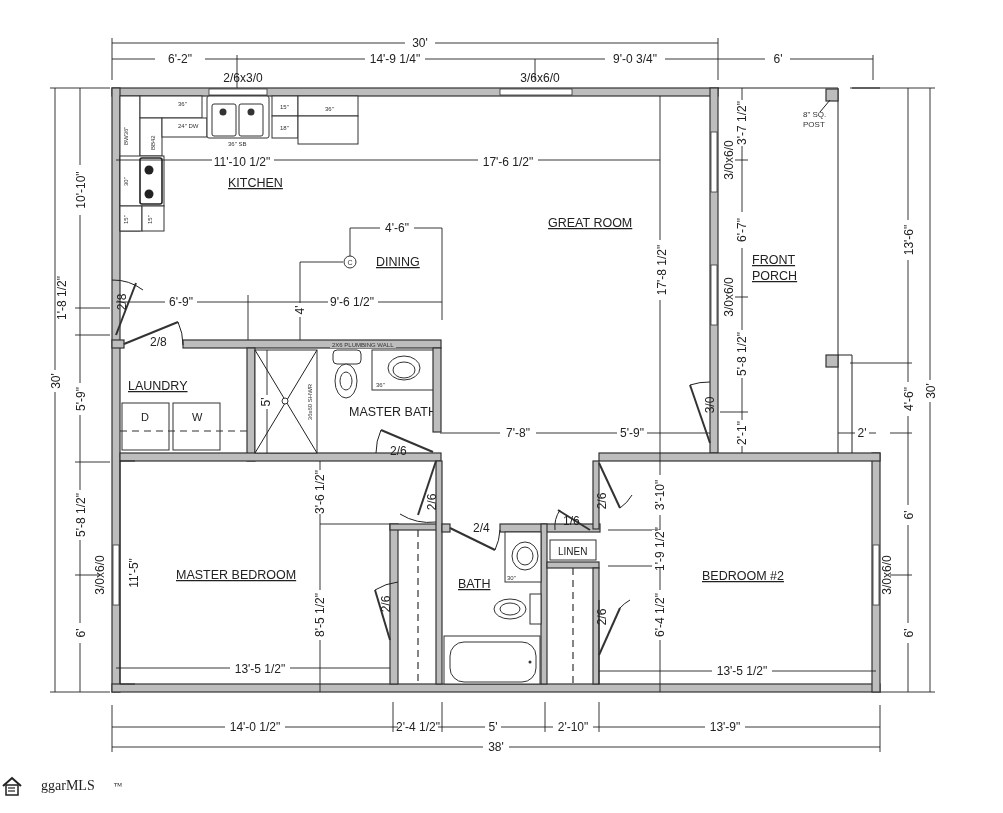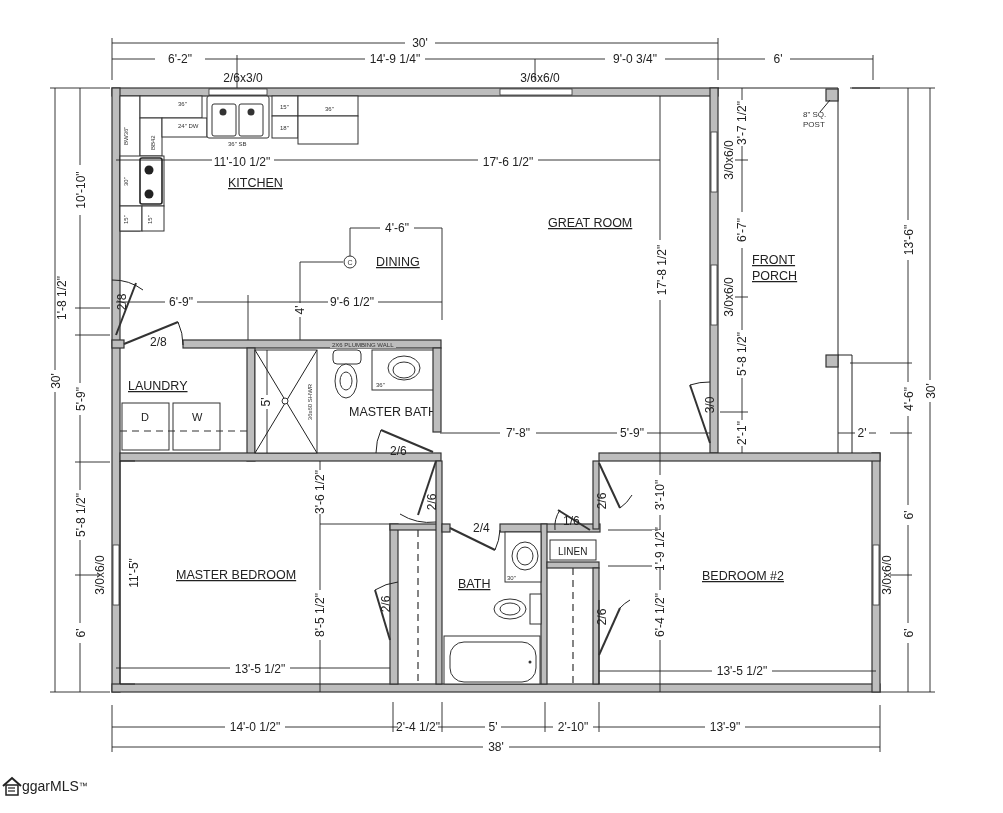--- a/index.html
+++ b/index.html
@@ -7,21 +7,21 @@
   #plan { position: absolute; left: 0; top: 0; width: 1003px; height: 813px; }
   .wall { fill: #bdbdbd; stroke: #333; stroke-width: 1.2; }
   .thin { fill: none; stroke: #222; stroke-width: 1; }
   .dim { fill: none; stroke: #222; stroke-width: 0.9; }
   .dash { fill: none; stroke: #333; stroke-width: 1.2; stroke-dasharray: 7 5; }
   .fix { fill: #fff; stroke: #333; stroke-width: 1; }
   .dimtxt { font-family: "Liberation Sans", sans-serif; font-size: 12px; fill: #222; }
   .room { font-family: "Liberation Sans", sans-serif; font-size: 12.5px; fill: #222; text-decoration: underline; }
   .small { font-family: "Liberation Sans", sans-serif; font-size: 6px; fill: #333; }
   .lbl { font-family: "Liberation Sans", sans-serif; font-size: 11px; fill: #222; }
-  .logo { position: absolute; left: 2px; top: 776px; display: flex; align-items: center; font-family: Liberation Sans, sans-serif; font-size: 14px; color: #222; }
+  .logo { position: absolute; left: 2px; top: 776px; display: flex; align-items: center; font-family: Liberation Serif, serif; font-size: 14px; color: #222; gap: 19px; }
   .logo .tm { font-size: 9px; vertical-align: super; }
 </style>
 </head>
 <body>
 
 <svg id="plan" viewBox="0 0 1003 813" xmlns="http://www.w3.org/2000/svg">
 
   <g>
     <line class="dim" x1="112" y1="43" x2="718" y2="43"></line>
     <line class="dim" x1="112" y1="38" x2="112" y2="80"></line>

